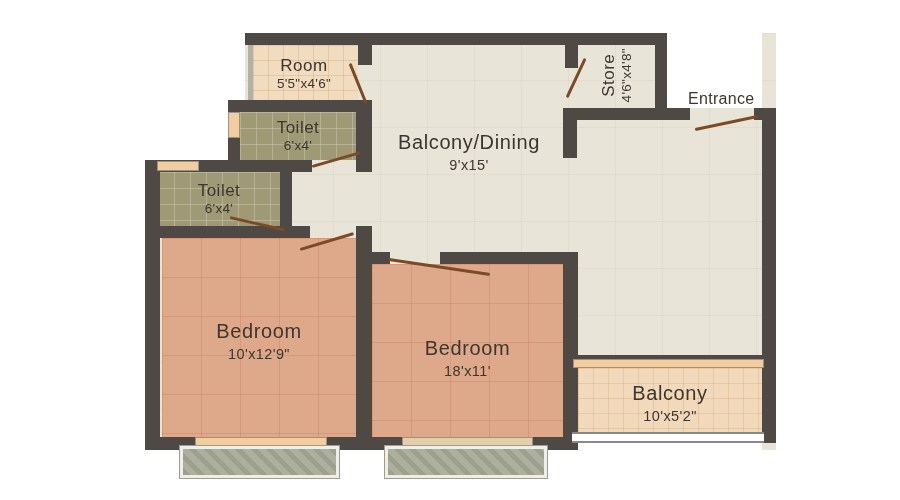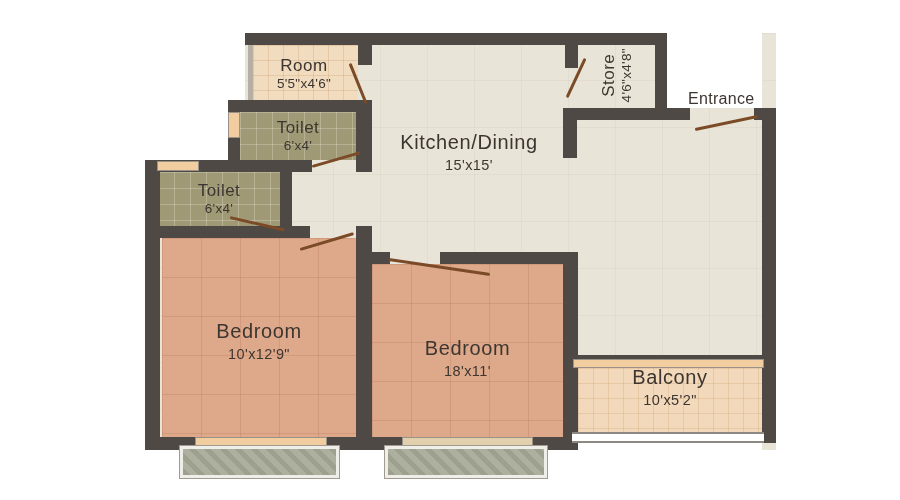--- a/index.html
+++ b/index.html
@@ -121,36 +121,36 @@
   </div>
   <div class="rlabel" style="left:240px;top:114px;width:116px;height:44px;">
     <span class="rname-sm">Toilet</span>
     <span class="rdims-sm">6'x4'</span>
   </div>
   <div class="rlabel" style="left:158px;top:174px;width:122px;height:50px;">
     <span class="rname-sm">Toilet</span>
     <span class="rdims-sm">6'x4'</span>
   </div>
   <div class="rlabel" style="left:375px;top:126px;width:188px;height:52px;">
-    <span class="rname">Kitchen/Dining</span>
-    <span class="rdims">15'x15'</span>
+    <span class="rname">Balcony/Dining</span>
+    <span class="rdims">9'x15'</span>
   </div>
   <div class="store-wrap" style="left:578px;top:42px;width:78px;height:66px;">
     <div class="store-rot">
       <span class="rname-sm">Store</span>
       <span class="rdims-sm">4'6"x4'8"</span>
     </div>
   </div>
   <div class="rlabel" style="left:162px;top:315px;width:194px;height:52px;">
     <span class="rname">Bedroom</span>
     <span class="rdims">10'x12'9"</span>
   </div>
   <div class="rlabel" style="left:372px;top:332px;width:191px;height:52px;">
     <span class="rname">Bedroom</span>
     <span class="rdims">18'x11'</span>
   </div>
-  <div class="rlabel" style="left:578px;top:362px;width:184px;height:50px;">
+  <div class="rlabel" style="left:578px;top:378px;width:184px;height:50px;">
     <span class="rname">Balcony</span>
     <span class="rdims">10'x5'2"</span>
   </div>
   <div class="entrance" style="left:688px;top:90px;">Entrance</div>
 
 </div>
 
 </body></html>

